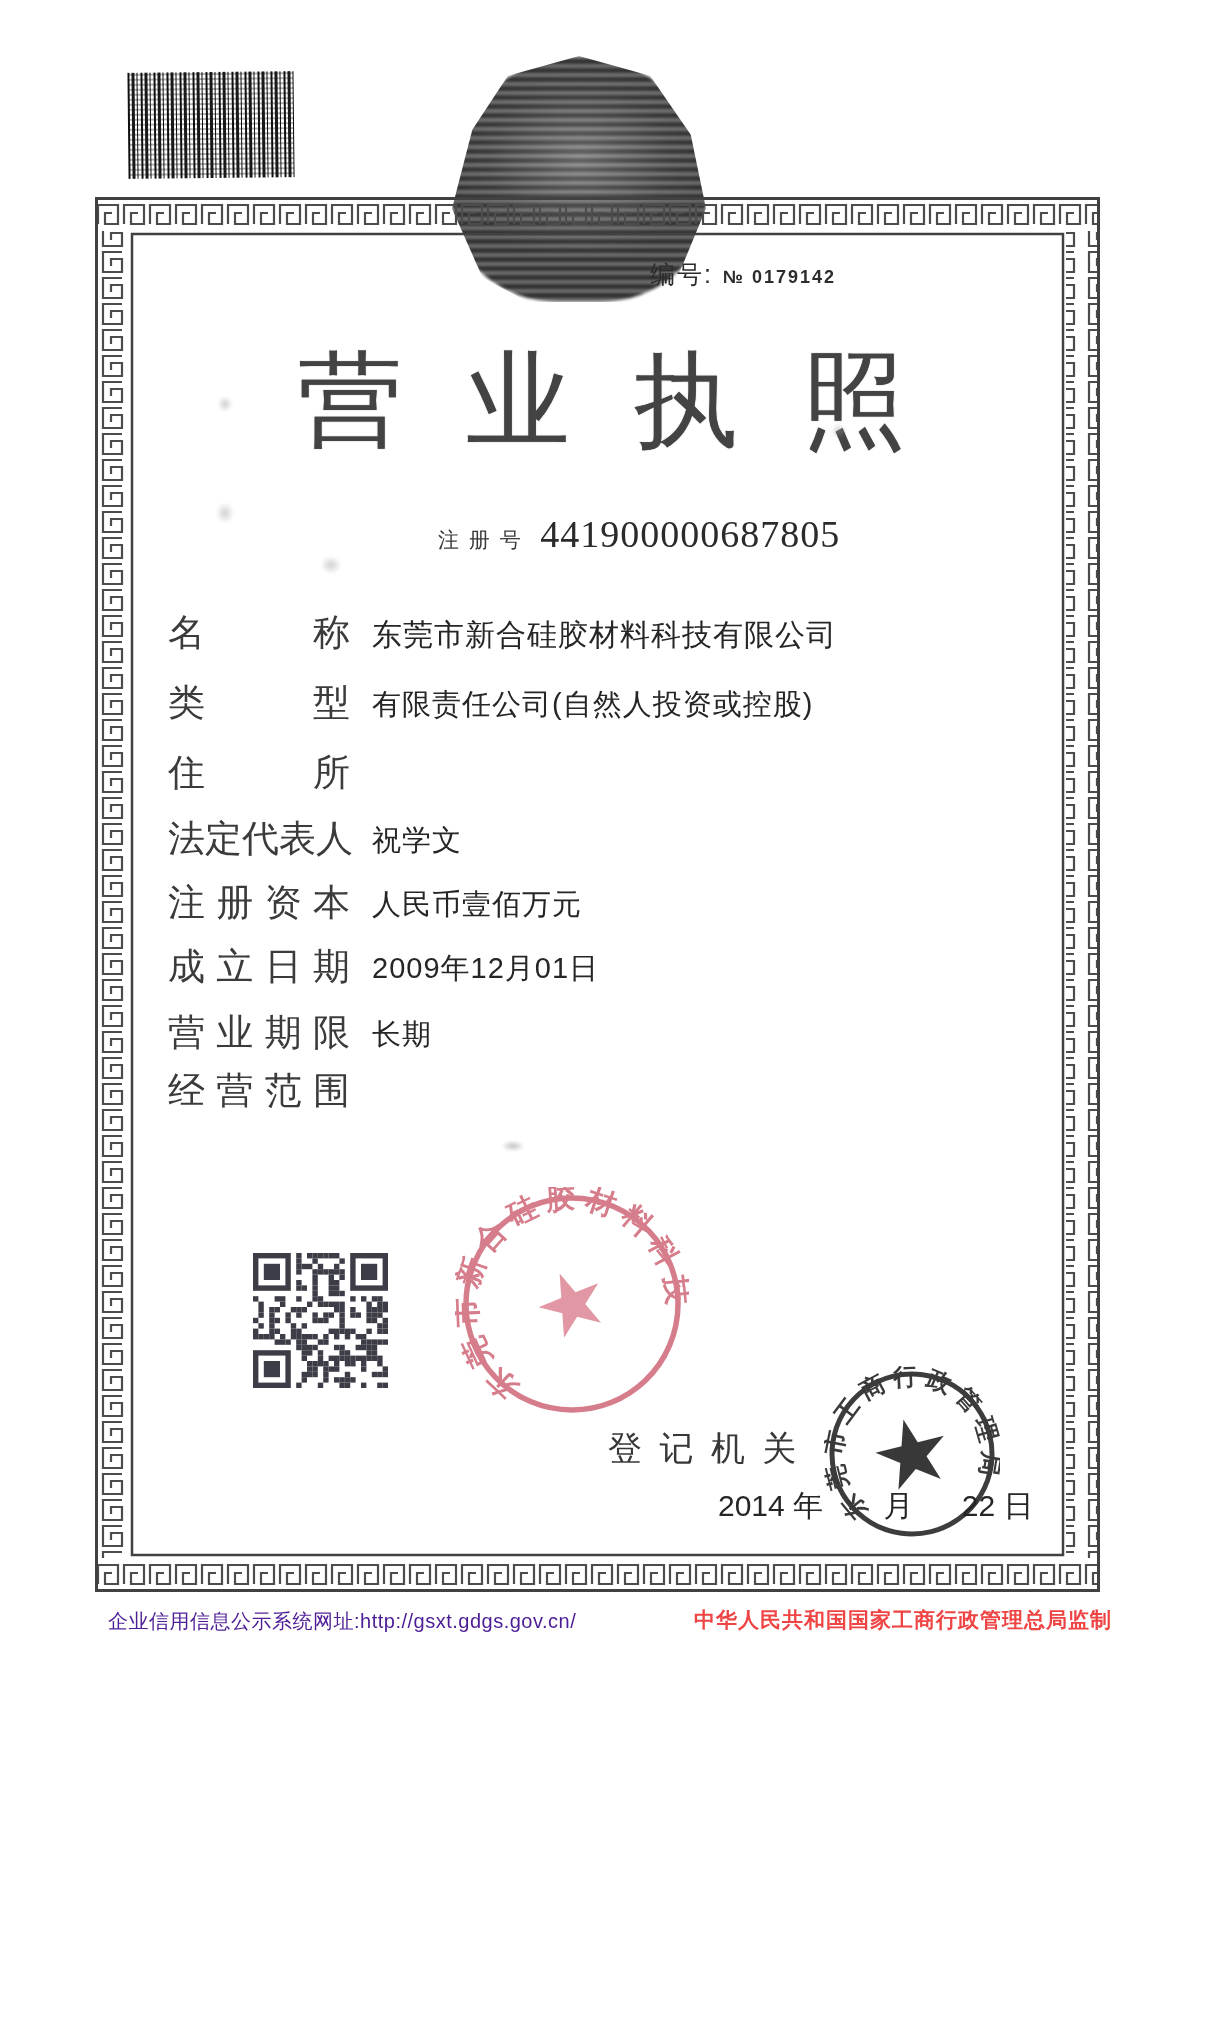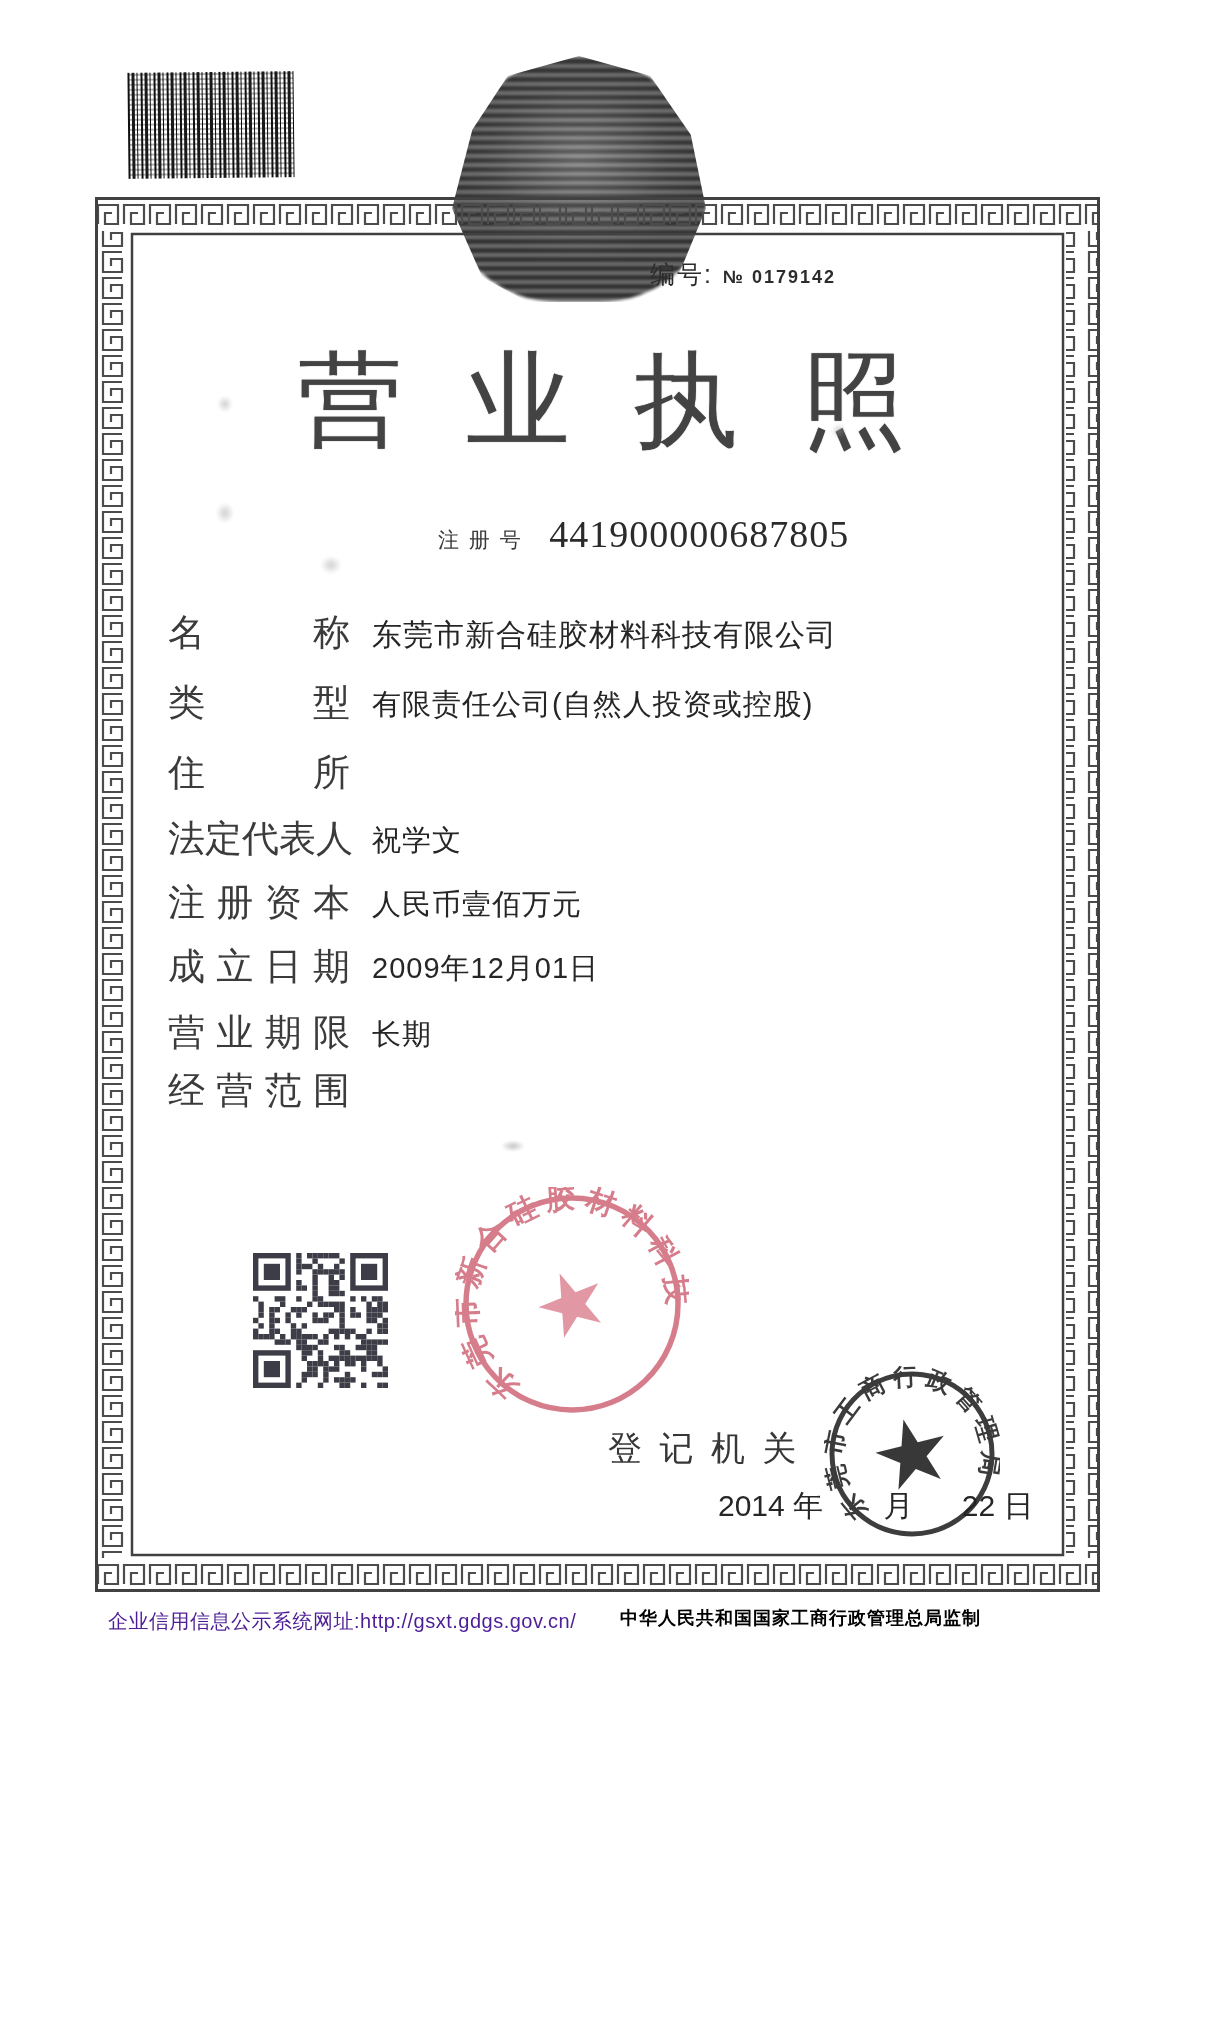--- a/index.html
+++ b/index.html
@@ -20,35 +20,35 @@
     border-radius:48% 48% 42% 42% / 55% 55% 38% 38%;
     clip-path:polygon(8% 30%,22% 8%,50% 0%,78% 8%,94% 32%,100% 62%,88% 92%,70% 100%,30% 100%,12% 90%,0% 62%);
     filter:blur(1.6px) contrast(1.05);}
   .frame-svg{left:95px;top:197px;}
   .serial{left:650px;top:258px;font-size:25px;color:#2c2c2c;letter-spacing:2px;}
   .serial .no{font-family:Liberation Sans, sans-serif;font-weight:bold;font-size:18px;margin-left:10px;}
   .title{left:298px;top:332px;font-size:104px;font-weight:400;letter-spacing:64px;
     color:#434343;white-space:nowrap;text-shadow:0 0 1px #555;}
   .regline{left:438px;top:512px;white-space:nowrap;}
   .regline .rlabel{font-size:21px;letter-spacing:2px;color:#3a3a3a;}
-  .regline .rnum{font-family:"Liberation Serif", serif;font-size:38px;color:#2b2b2b;margin-left:22px;letter-spacing:1px;}
+  .regline .rnum{font-family:"Liberation Serif", serif;font-size:38px;color:#2b2b2b;margin-left:13px;letter-spacing:1px;}
   .row{left:168px;white-space:nowrap;display:flex;align-items:flex-start;}
   .row .lbl{display:inline-block;width:182px;font-size:37px;color:#3b3b3b;font-weight:500;
     text-align:justify;text-align-last:justify;letter-spacing:0;}
   .row .val{margin-left:22px;font-size:29px;color:#262626;padding-top:7px;letter-spacing:1px;}
   .row .val.big{font-size:30px;}
   .row .val.scope{white-space:normal;width:652px;font-size:22.5px;line-height:29.5px;
     padding-top:4px;letter-spacing:.5px;font-weight:500;color:#2d2d2d;}
   .registrar-label{left:608px;top:1426px;font-size:34px;letter-spacing:4px;color:#373737;font-weight:500;white-space:nowrap;}
   .dateline{left:718px;top:1486px;font-size:30px;color:#262626;white-space:nowrap;}
   .dateline span{display:inline-block;}
   .dateline .gap1{margin-left:52px;}
   .dateline .gap2{margin-left:40px;}
   .footer-left{left:108px;top:1608px;font-size:20px;color:#4c1d95;letter-spacing:.5px;}
-  .footer-right{left:620px;top:1606px;width:492px;font-size:18px;color:#000000;font-weight:600;letter-spacing:1px;}
+  .footer-right{left:620px;top:1606px;width:492px;text-align:right;font-size:21px;color:#ef4444;font-weight:600;letter-spacing:1px;}
   .qr{left:253px;top:1253px;width:135px;height:135px;}
   .red-seal{left:455px;top:1187px;width:234px;height:234px;opacity:.8;}
   .black-seal{left:824px;top:1366px;width:176px;height:176px;opacity:.88;}
   .artifact{background:radial-gradient(closest-side,#9a9a9a,transparent 70%);
     filter:blur(1px);opacity:.45;border-radius:50%;}
 </style>
 </head>
 <body>
 
 <div class="abs barcode"></div>

